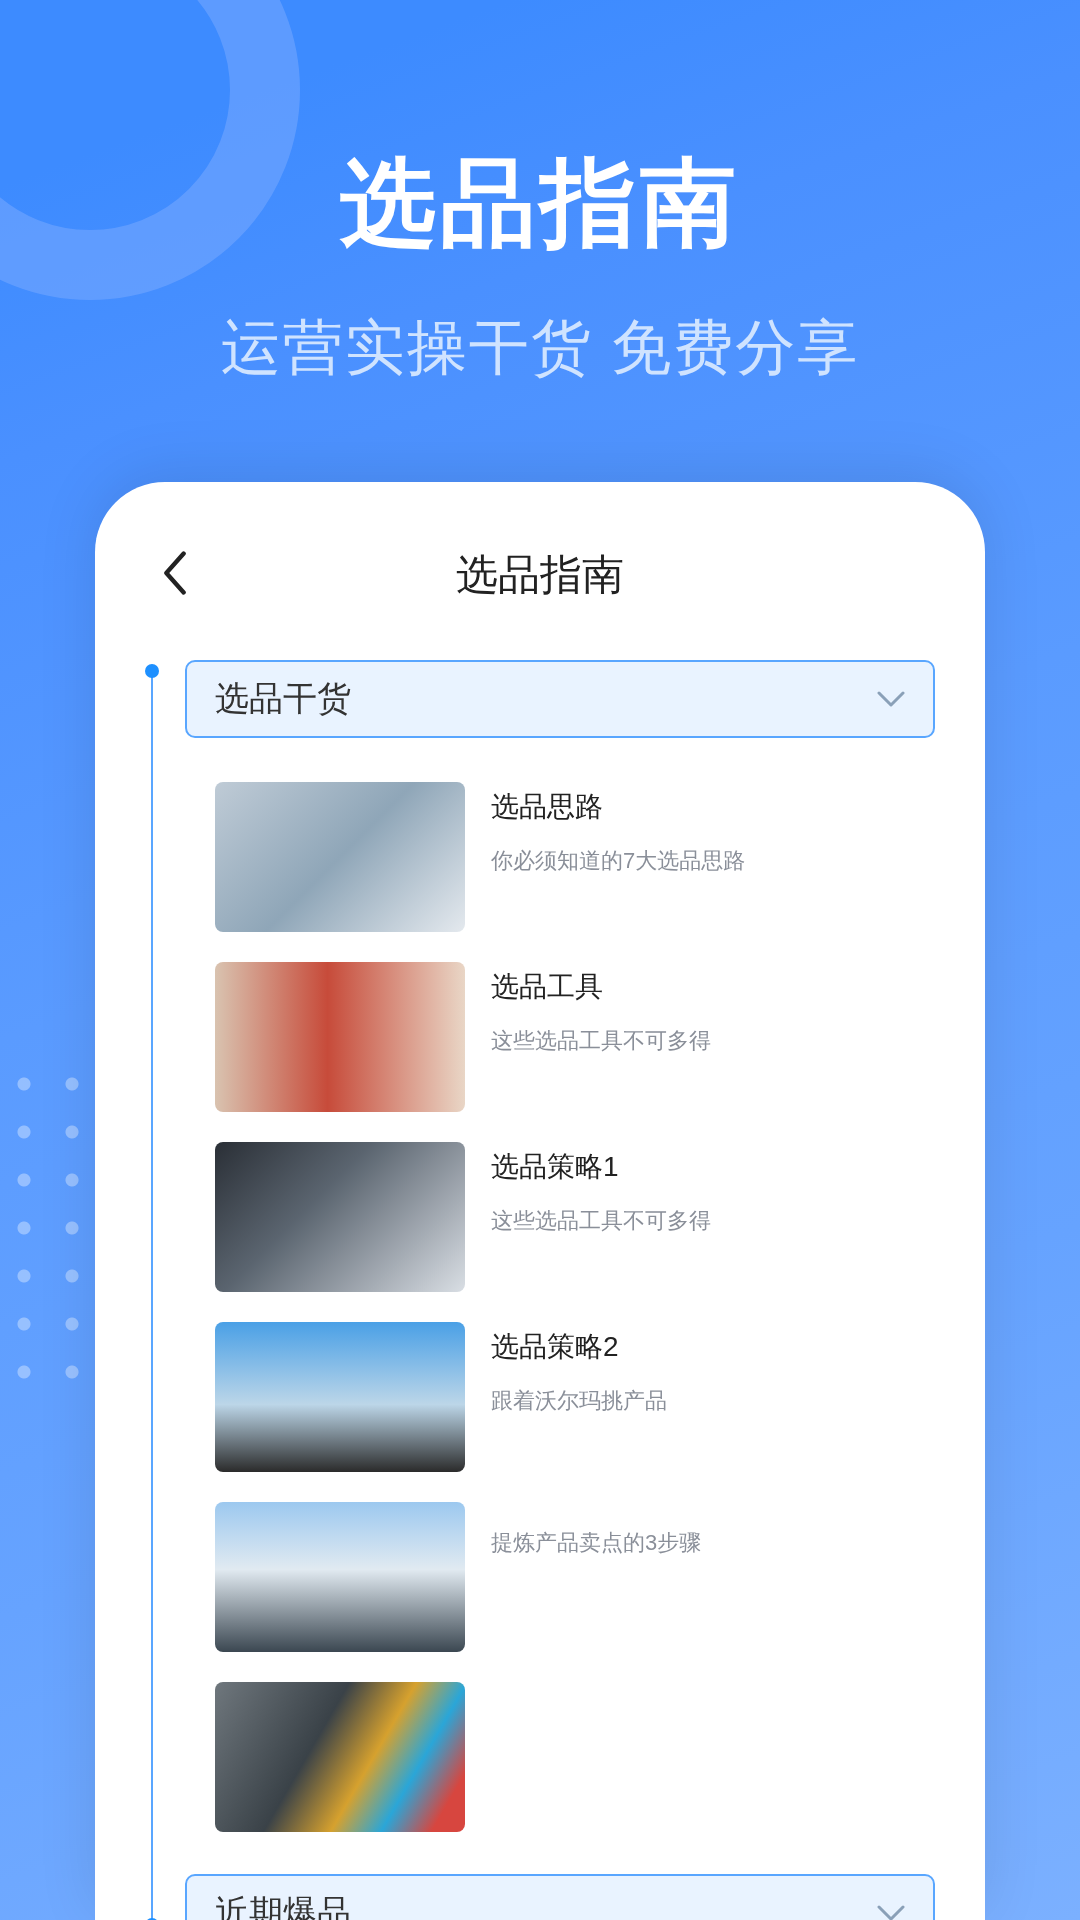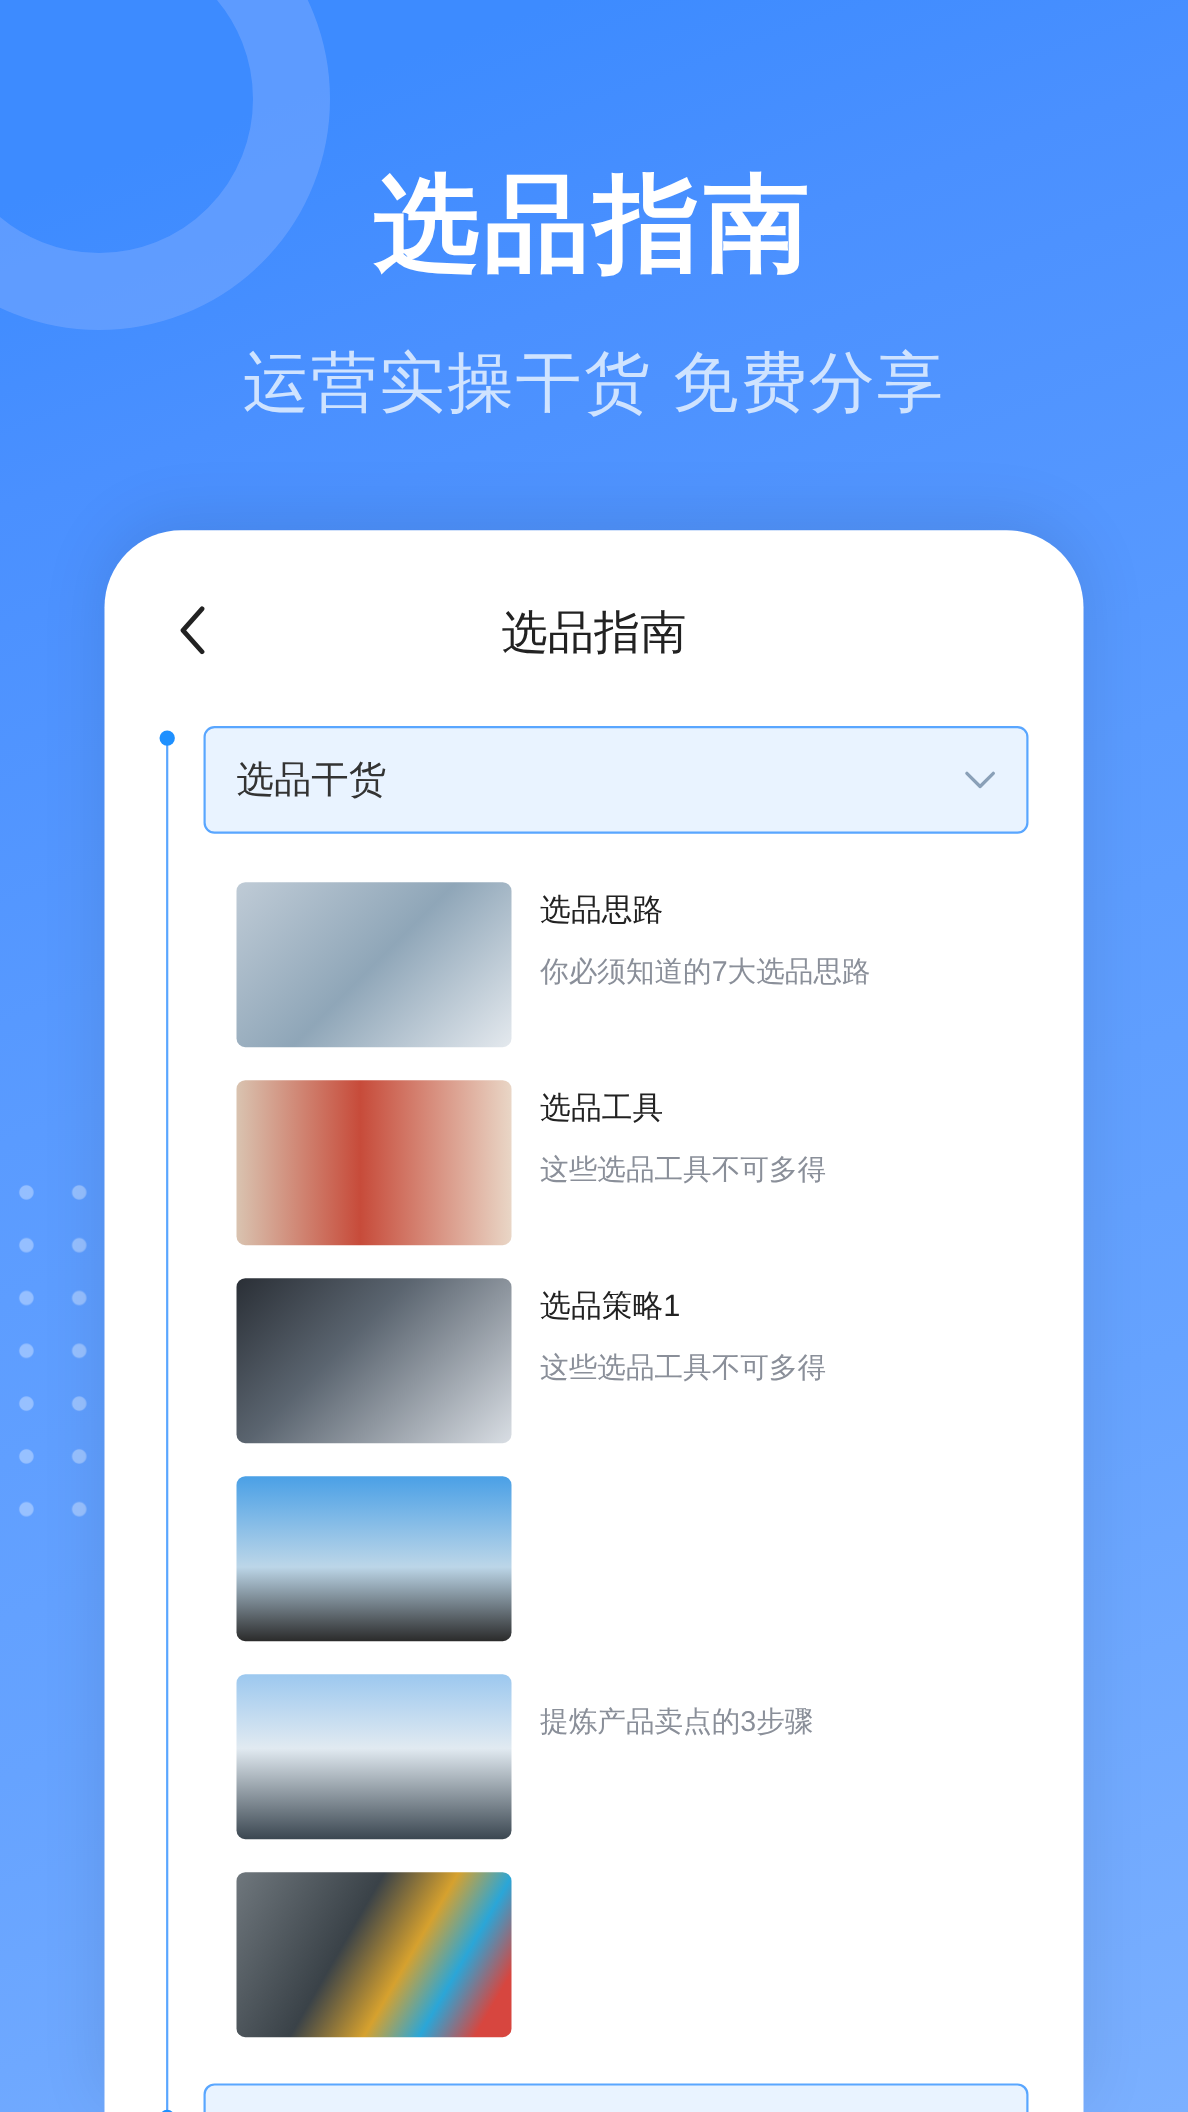--- a/index.html
+++ b/index.html
@@ -34,32 +34,32 @@
   .back-btn{ position:absolute; left:0; top:50%; transform:translateY(-50%); width:60px; height:60px; display:flex; align-items:center; justify-content:center; cursor:pointer;}
   .back-btn svg{ width:26px; height:44px; }
   .appbar-title{ font-size:42px; color:#222; font-weight:500;}
   .timeline{ position:relative; margin-top:50px; padding-left:40px; height:100%; }
   .rail{ position:absolute; left:6px; top:10px; bottom:0; width:2px; background:#59a6ff; }
   .dot{ position:absolute; left:0; width:14px; height:14px; border-radius:50%; background:#1e90ff; }
   .dot.d1{ top:4px; }
   .dot.d2{ top:1258px; }
   .accordion{
     border:2px solid #59a6ff; background:#e9f3ff; border-radius:10px;
-    height:98px; display:flex; align-items:center; justify-content:space-between;
+    height:78px; display:flex; align-items:center; justify-content:space-between;
     padding:0 28px; cursor:pointer;
   }
   .accordion span{ font-size:34px; color:#333; }
   .chev{ width:28px; height:16px; }
   .chev svg{ width:28px; height:16px; display:block; }
   .list{ margin-top:30px; }
   .row{ display:flex; align-items:flex-start; gap:26px; padding:14px 0 14px 30px; height:180px; cursor:pointer;}
   .thumb{ width:250px; height:150px; border-radius:8px; flex-shrink:0; }
   .meta{ padding-top:6px; }
   .t1{ font-size:28px; color:#222; font-weight:500; }
-  .t2{ font-size:26px; color:#8a8f99; margin-top:20px; }
+  .t2{ font-size:22px; color:#8a8f99; margin-top:20px; }
   
   .th0{ background:linear-gradient(135deg,#bfcbd6 0%, #8fa6b8 50%, #e4e9ee 100%); }
   .th1{ background:linear-gradient(90deg,#d9c3b0 0%, #c74b3a 45%, #e9d6c6 100%); }
   .th2{ background:linear-gradient(135deg,#2a2f36 0%, #5b6570 40%, #d9dee4 100%); }
   .th3{ background:linear-gradient(180deg,#4aa0e6 0%, #bcd6e8 55%, #2b2b2b 100%); }
   .th4{ background:linear-gradient(180deg,#9cc8ef 0%, #e1eaf1 45%, #3b4751 100%); }
   .th5{ background:linear-gradient(120deg,#6f777d 0%, #3a4248 40%, #d6a12e 60%, #2aa6d8 75%, #d7463f 90%); }
   .accordion.second{ margin-top:26px; }
 </style>
 </head>
@@ -117,20 +117,24 @@
       </div>
       <div class="row">
         <div class="thumb th2"></div>
         <div class="meta">
           <div class="t1">选品策略1</div>
           <div class="t2">这些选品工具不可多得</div>
         </div>
       </div>
       <div class="row">
         <div class="thumb th3"></div>
+        <div class="meta">
+          <div class="t1">选品策略2</div>
+          <div class="t2">跟着沃尔玛挑产品</div>
+        </div>
       </div>
       <div class="row">
         <div class="thumb th4"></div>
         <div class="meta">
           <div class="t2">提炼产品卖点的3步骤</div>
         </div>
       </div>
       <div class="row">
         <div class="thumb th5"></div>
       </div>

